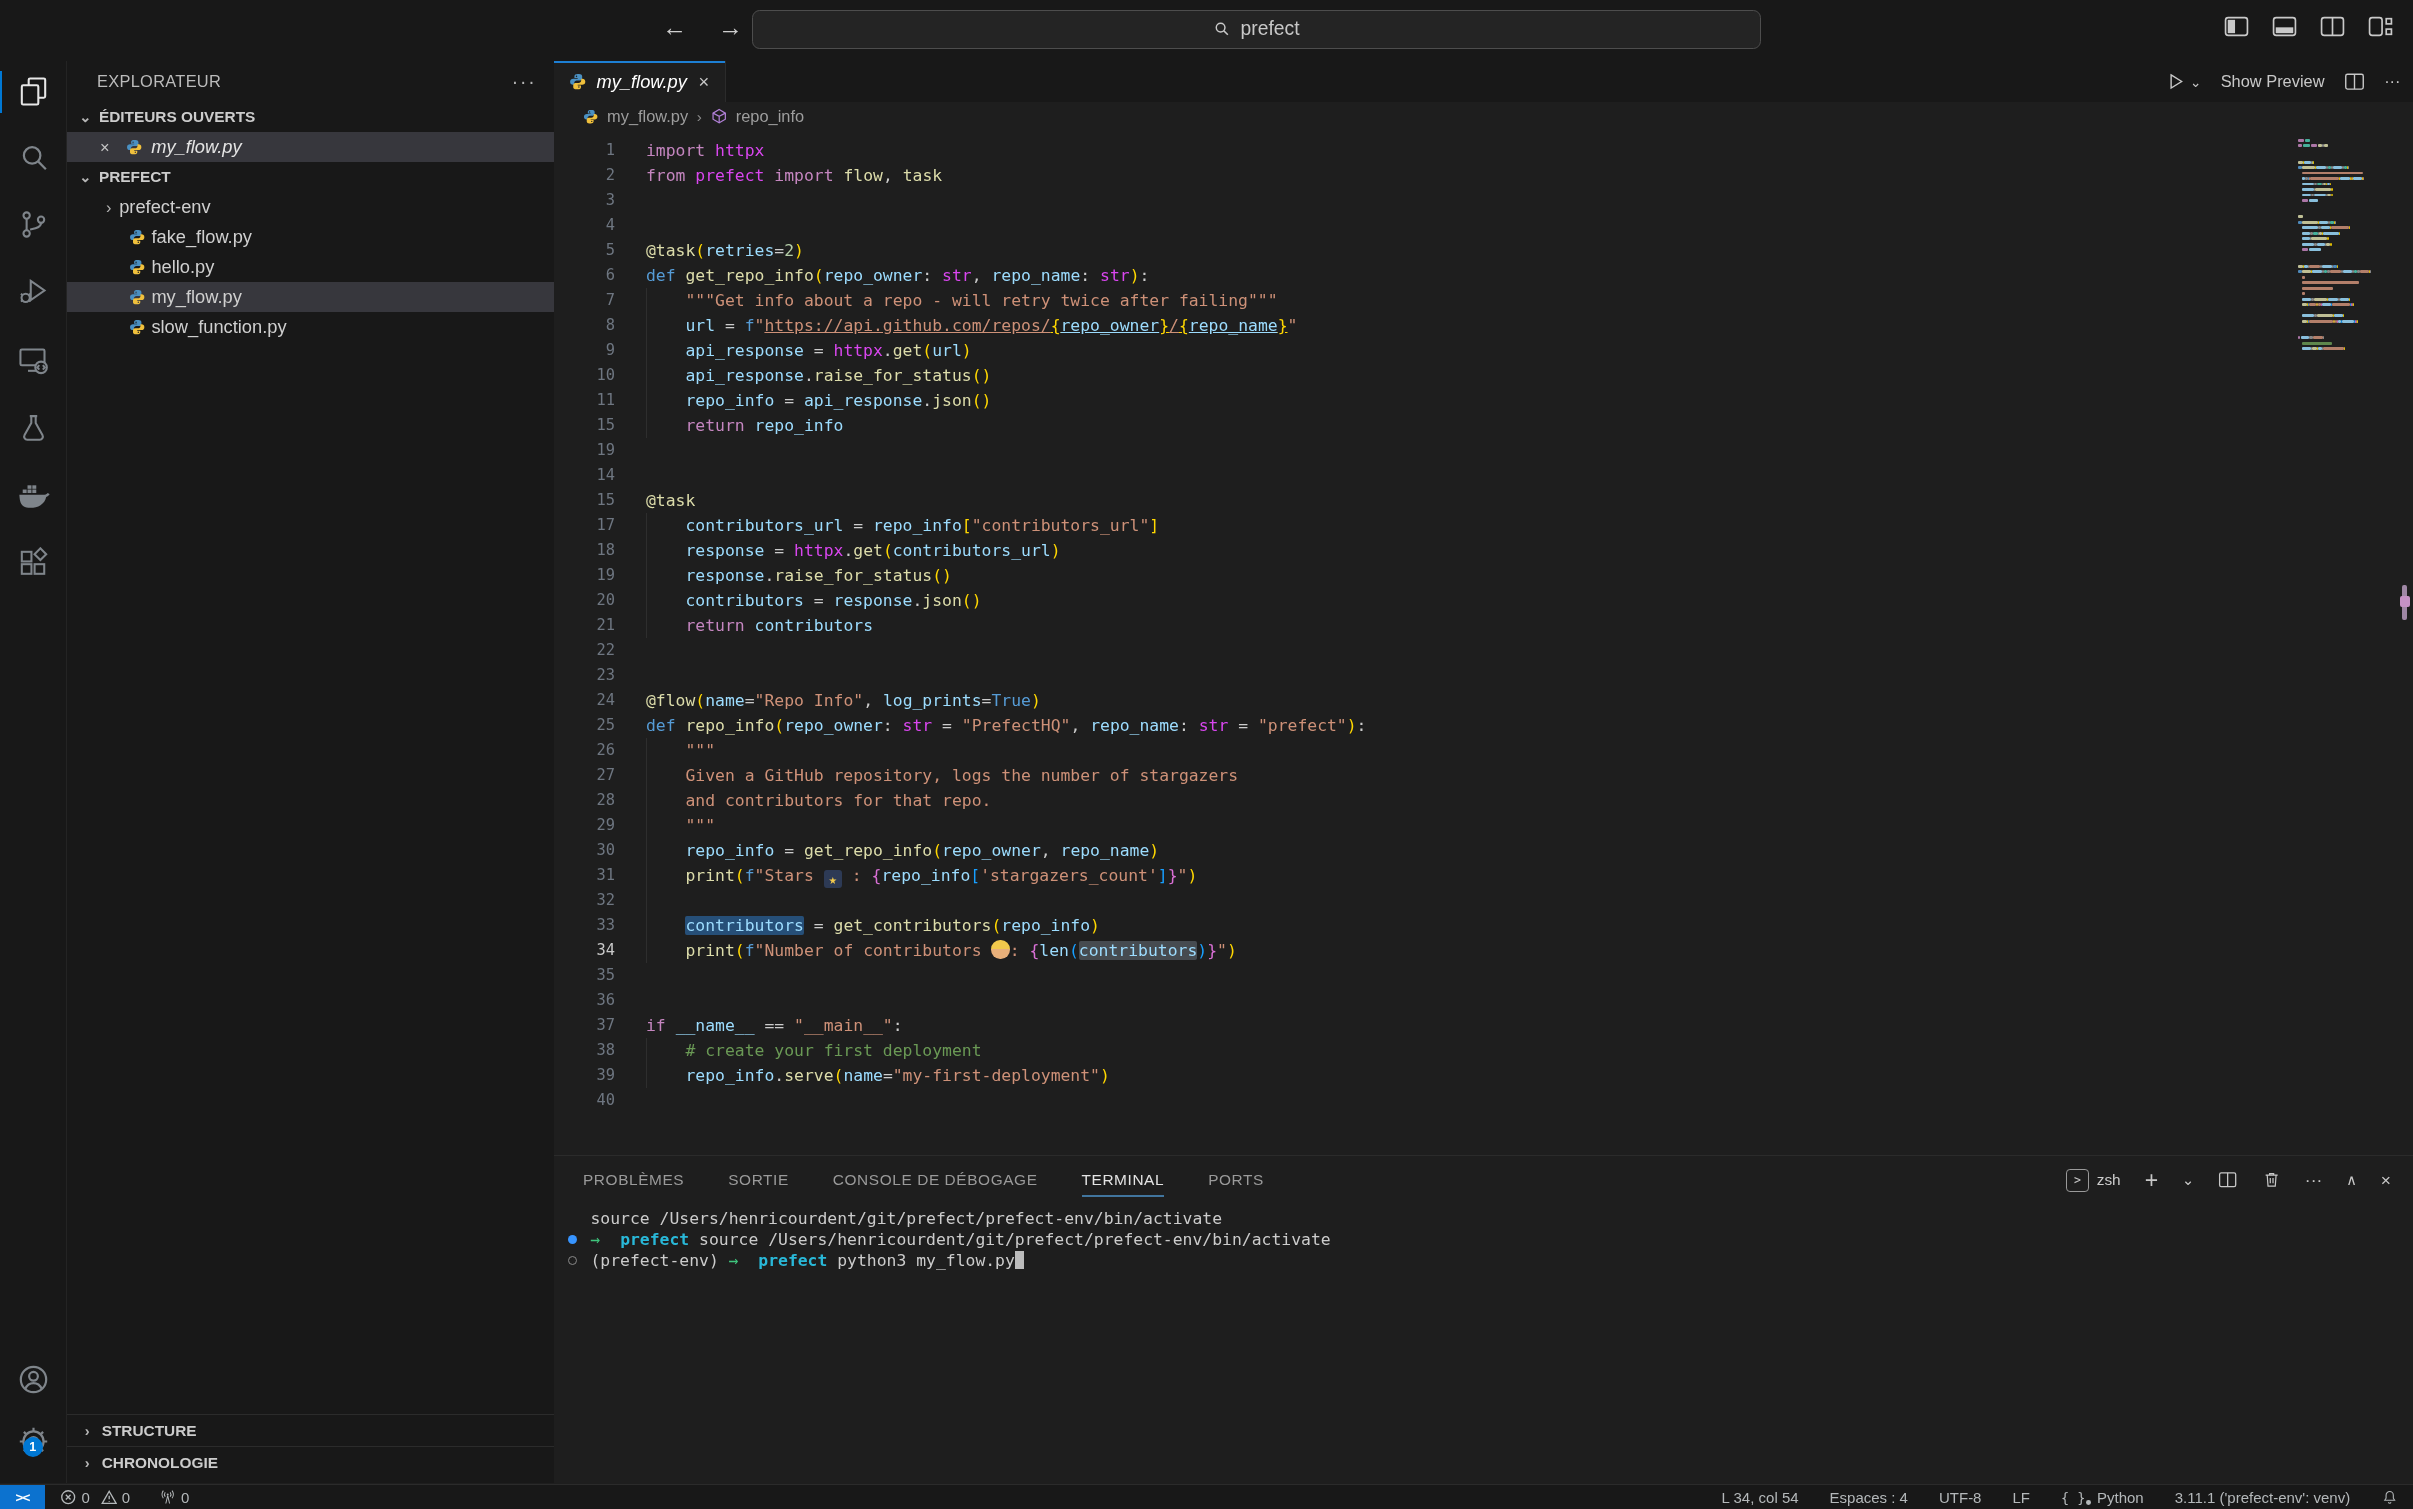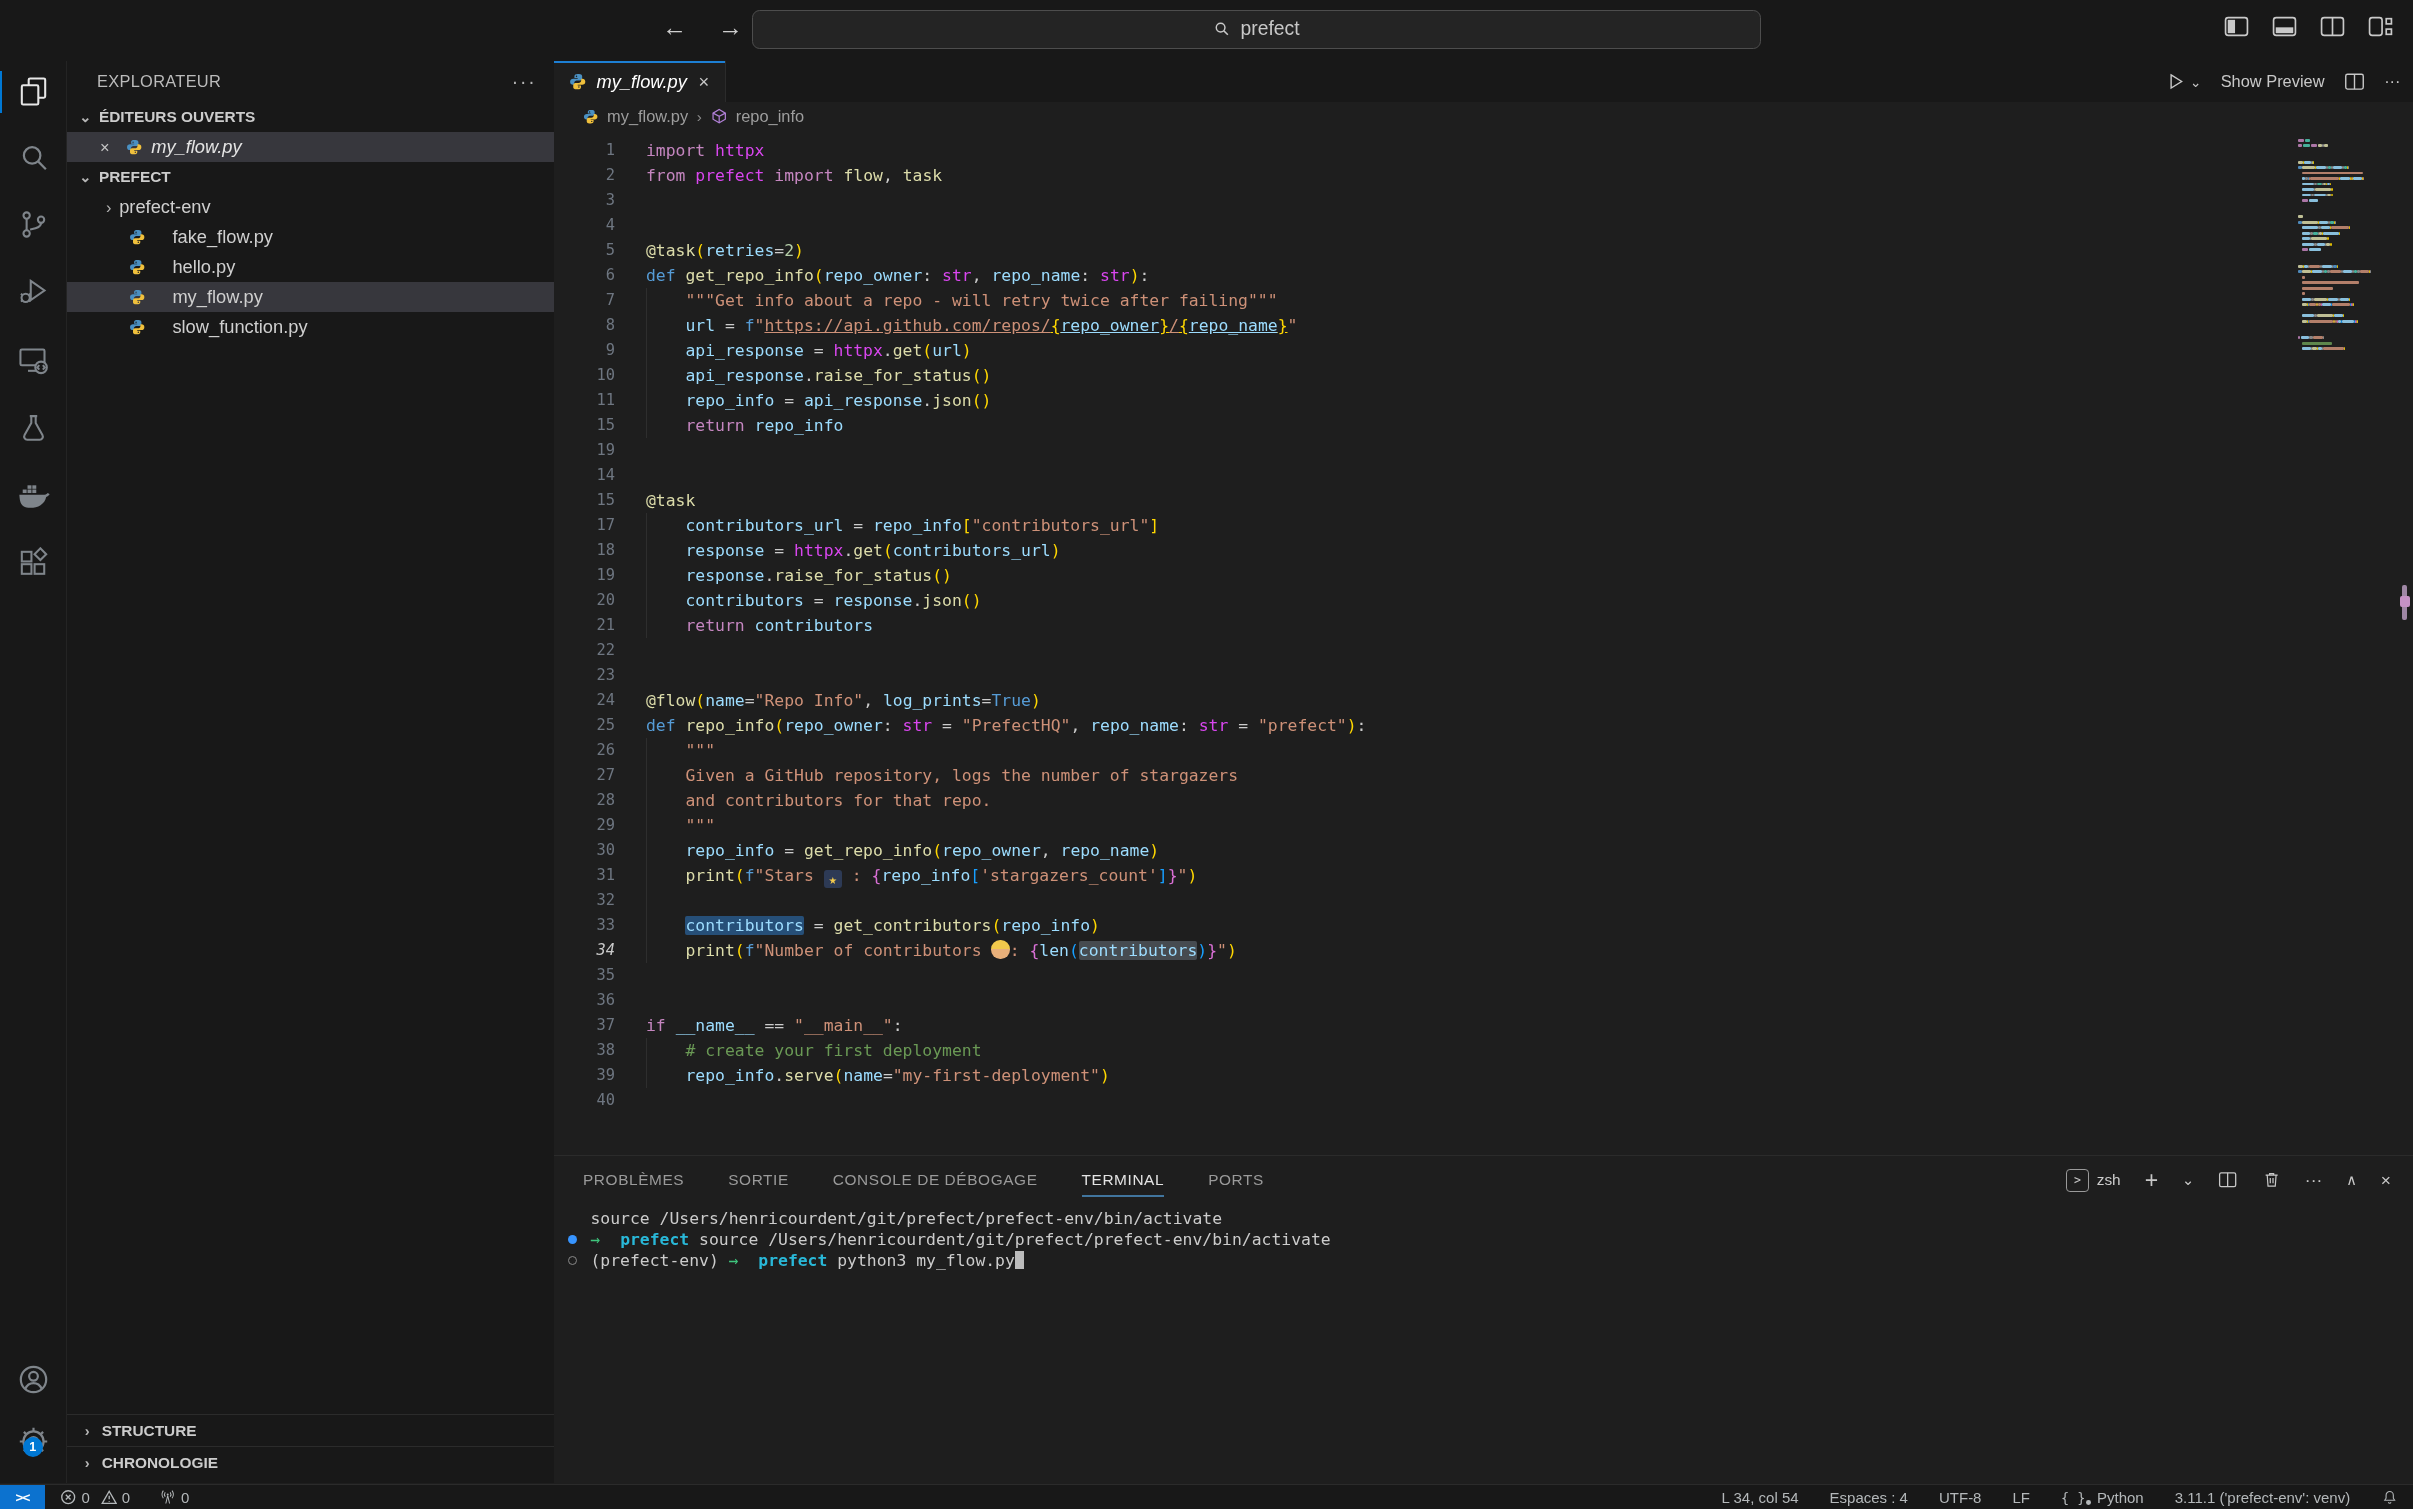--- a/index.html
+++ b/index.html
@@ -24,21 +24,21 @@
   .sidebar{position:absolute;left:67px;top:61px;width:487px;height:1422px;background:#181818;border-right:1px solid #2b2b2b;}
   .sb-header{height:41px;display:flex;align-items:center;padding:0 17.4px 0 30px;color:#bbbbbb;font-size:16.4px;letter-spacing:0.3px;}
   .sb-header .more{margin-left:auto;color:#b5b5b5;font-size:19.3px;letter-spacing:1.9px;}
   .sb-sec{height:30px;display:flex;align-items:center;gap:6.8px;padding-left:11.6px;font-weight:bold;font-size:15.4px;color:#cccccc;}
   .sb-sec .chev{color:#b5b5b5;font-size:14.5px;width:13.5px;text-align:center;}
   .row{height:30px;display:flex;align-items:center;font-size:18.3px;color:#cfcfcf;}
   .row.sel{background:#37373d;}
   .oe-row{padding-left:33px;gap:8.7px;}
   .oe-row .x{color:#c5c5c5;font-size:16.4px;width:17.4px;}
   .oe-row .lbl{font-style:italic;color:#e4e4e4;}
-  .f-row{padding-left:62px;gap:27px;}
+  .f-row{padding-left:62px;gap:6px;}
   .f-row.folder{padding-left:39px;gap:7.7px;color:#cfcfcf;}
   .f-row .chev{color:#b5b5b5;font-size:16.4px;}
   .sb-bottom{position:absolute;left:0;right:0;bottom:4.8px;}
   .sb-bot-row{height:31px;border-top:1px solid #2b2b2b;display:flex;align-items:center;gap:7.7px;padding-left:13.5px;
               font-weight:bold;font-size:15.4px;color:#cccccc;}
   .sb-bot-row .chev{color:#b5b5b5;font-size:14.5px;width:13.5px;text-align:center;}
   
   .editor{position:absolute;left:554px;top:61px;width:1860px;height:1094px;background:#1e1e1e;}
   .tabbar{position:relative;height:41px;background:#181818;display:flex;}
   .tab{position:relative;background:#1e1e1e;border-right:1px solid #2b2b2b;display:flex;align-items:center;gap:9.7px;padding:0 15.4px;}
@@ -46,21 +46,21 @@
   .tab-label{font-style:italic;font-size:18.3px;color:#ffffff;}
   .tab-close{color:#c8c8c8;font-size:18.3px;margin-left:1.9px;}
   .ed-actions{position:absolute;right:13.5px;top:0;height:41px;display:flex;align-items:center;gap:19.3px;color:#c8c8c8;font-size:16.4px;}
   .runwrap{display:flex;align-items:center;gap:3.9px;}
   .breadcrumb{height:29px;display:flex;align-items:center;gap:8.7px;padding-left:29px;font-size:16.4px;color:#9d9d9d;}
   .bc-sep{color:#8a8a8a;font-size:15.4px;}
   
   .code{position:absolute;top:70px;left:0;right:0;bottom:0;font-family:"DejaVu Sans Mono",monospace;font-size:16.4px;padding-top:6.8px;}
   .cl{position:relative;height:25px;line-height:25px;padding-left:92px;white-space:pre;}
   .ln{position:absolute;left:0;top:0;width:61px;text-align:right;color:#6e7681;font-size:15.4px;}
-  .ln-active{color:#c9c9c9;font-style:italic;}
+  .ln-active{color:#c9c9c9;}
   .guide{position:absolute;left:92px;top:0;height:25px;width:1px;background:#2e2e2e;}
   .tk-kw{color:#C586C0}.tk-def{color:#569CD6}.tk-fn{color:#DCDCAA}.tk-ty{color:#d946ef}
   .tk-str{color:#CE9178}.tk-stru{color:#CE9178;text-decoration:underline}
   .tk-num{color:#B5CEA8}.tk-var{color:#9CDCFE}.tk-varu{color:#9CDCFE;text-decoration:underline}
   .tk-pl{color:#CCCCCC}.tk-cm{color:#6A9955}
   .tk-b1{color:#FFD700}.tk-b1u{color:#FFD700;text-decoration:underline}
   .tk-b2{color:#DA70D6}.tk-b3{color:#179FFF}
   .tk-sel{background:#264F78;border-radius:1.9px;}
   .tk-hl{background:#464b50;border-radius:1.9px;}
   .emoji{display:inline-block;width:18.3px;height:18.3px;vertical-align:-2.9px;border-radius:2.9px;text-align:center;line-height:18.3px;}

